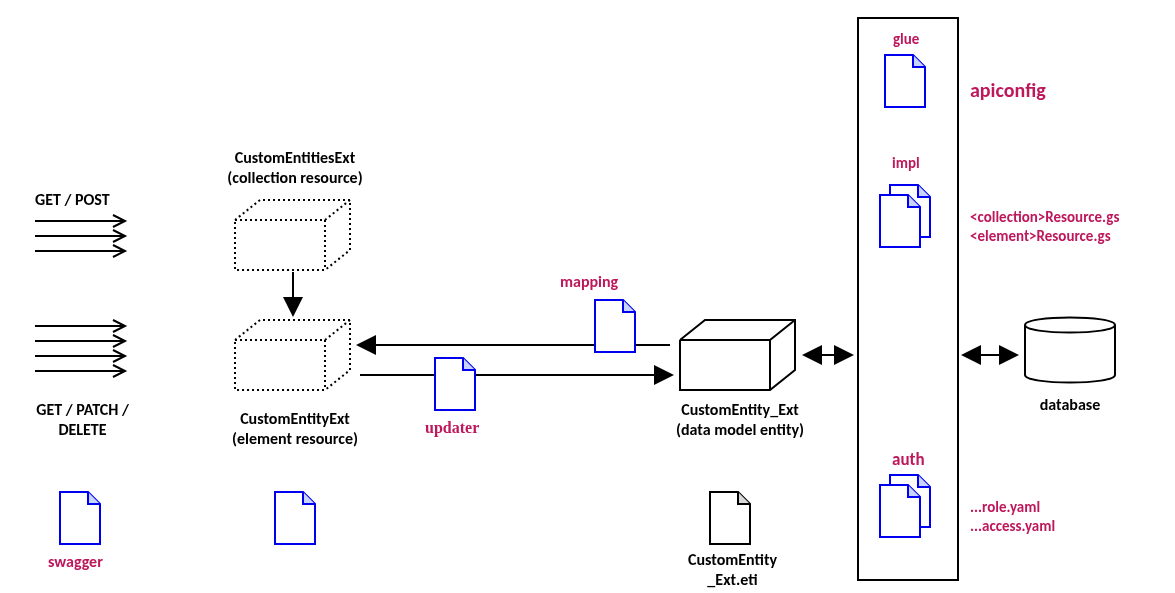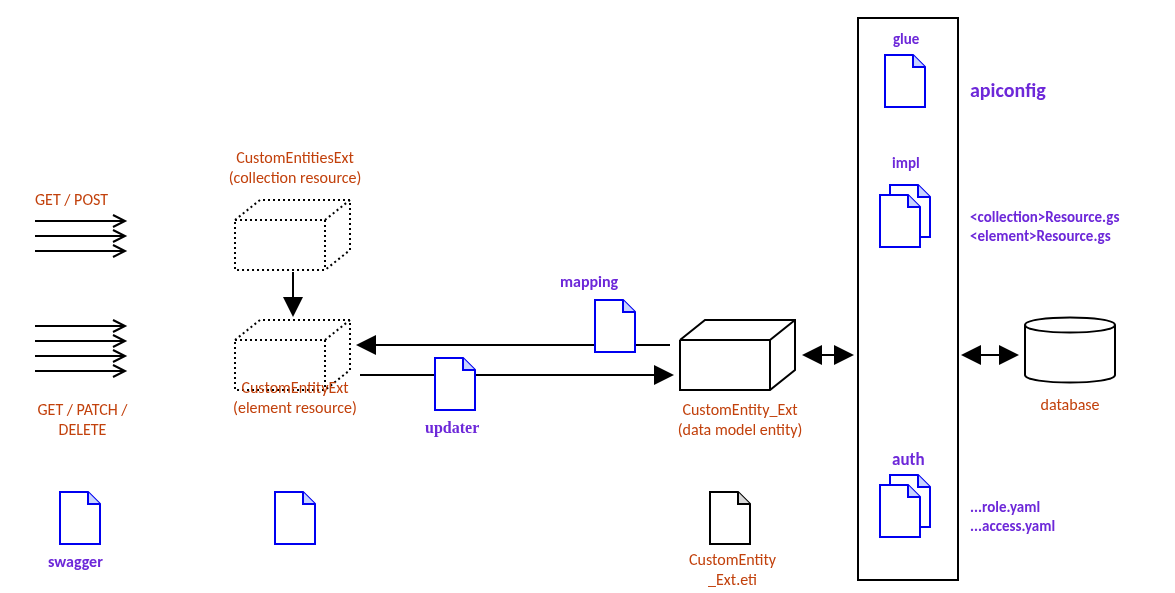--- a/index.html
+++ b/index.html
@@ -6,22 +6,22 @@
     margin: 0;
     padding: 0;
     width: 1175px;
     height: 593px;
     font-family: Calibri, Arial, sans-serif;
     font-size: 16px;
     color: #000;
     position: relative;
     background: #fff;
   }
-  .blue  { color: #6d28d9; font-weight: 600; }
-  .blackbold { color:#c2410c; font-weight:400; }
+  .blue  { color: #be185d; font-weight: 600; }
+  .blackbold { color:#000000; font-weight:700; }
   .lbl {
     position: absolute;
     line-height: 1.25;
     white-space: pre;
   }
   .center { text-align:center; }
 
   svg { position:absolute; top:0; left:0; overflow:visible; }
 </style>
 </head>
@@ -123,21 +123,21 @@
   <use href="#doc-blue" x="275" y="492"></use>
   <use href="#doc-black" x="710" y="492"></use>
 </svg>
 
 <div class="lbl blackbold" style="left:35px; top:190px;">GET / POST</div>
 <div class="lbl blackbold center" style="left:25px; top:400px; width:115px;">GET / PATCH /
 DELETE</div>
 
 <div class="lbl blackbold center" style="left:195px; top:148px; width:200px;">CustomEntitiesExt
 (collection resource)</div>
-<div class="lbl blackbold center" style="left:195px; top:378px; width:200px;">CustomEntityExt
+<div class="lbl blackbold center" style="left:195px; top:409px; width:200px;">CustomEntityExt
 (element resource)</div>
 
 <div class="lbl blue" style="left:560px; top:272px;">mapping</div>
 <div class="lbl blue" style="left:425px; top:418px;font-family:Liberation Serif, serif;">updater</div>
 
 <div class="lbl blackbold center" style="left:650px; top:400px; width:180px;">CustomEntity_Ext
 (data model entity)</div>
 
 <div class="lbl blue" style="left:48px; top:552px;">swagger</div>
 <div class="lbl blue" style="left:260px; top:552px;margin-top:46px;">schema</div>

